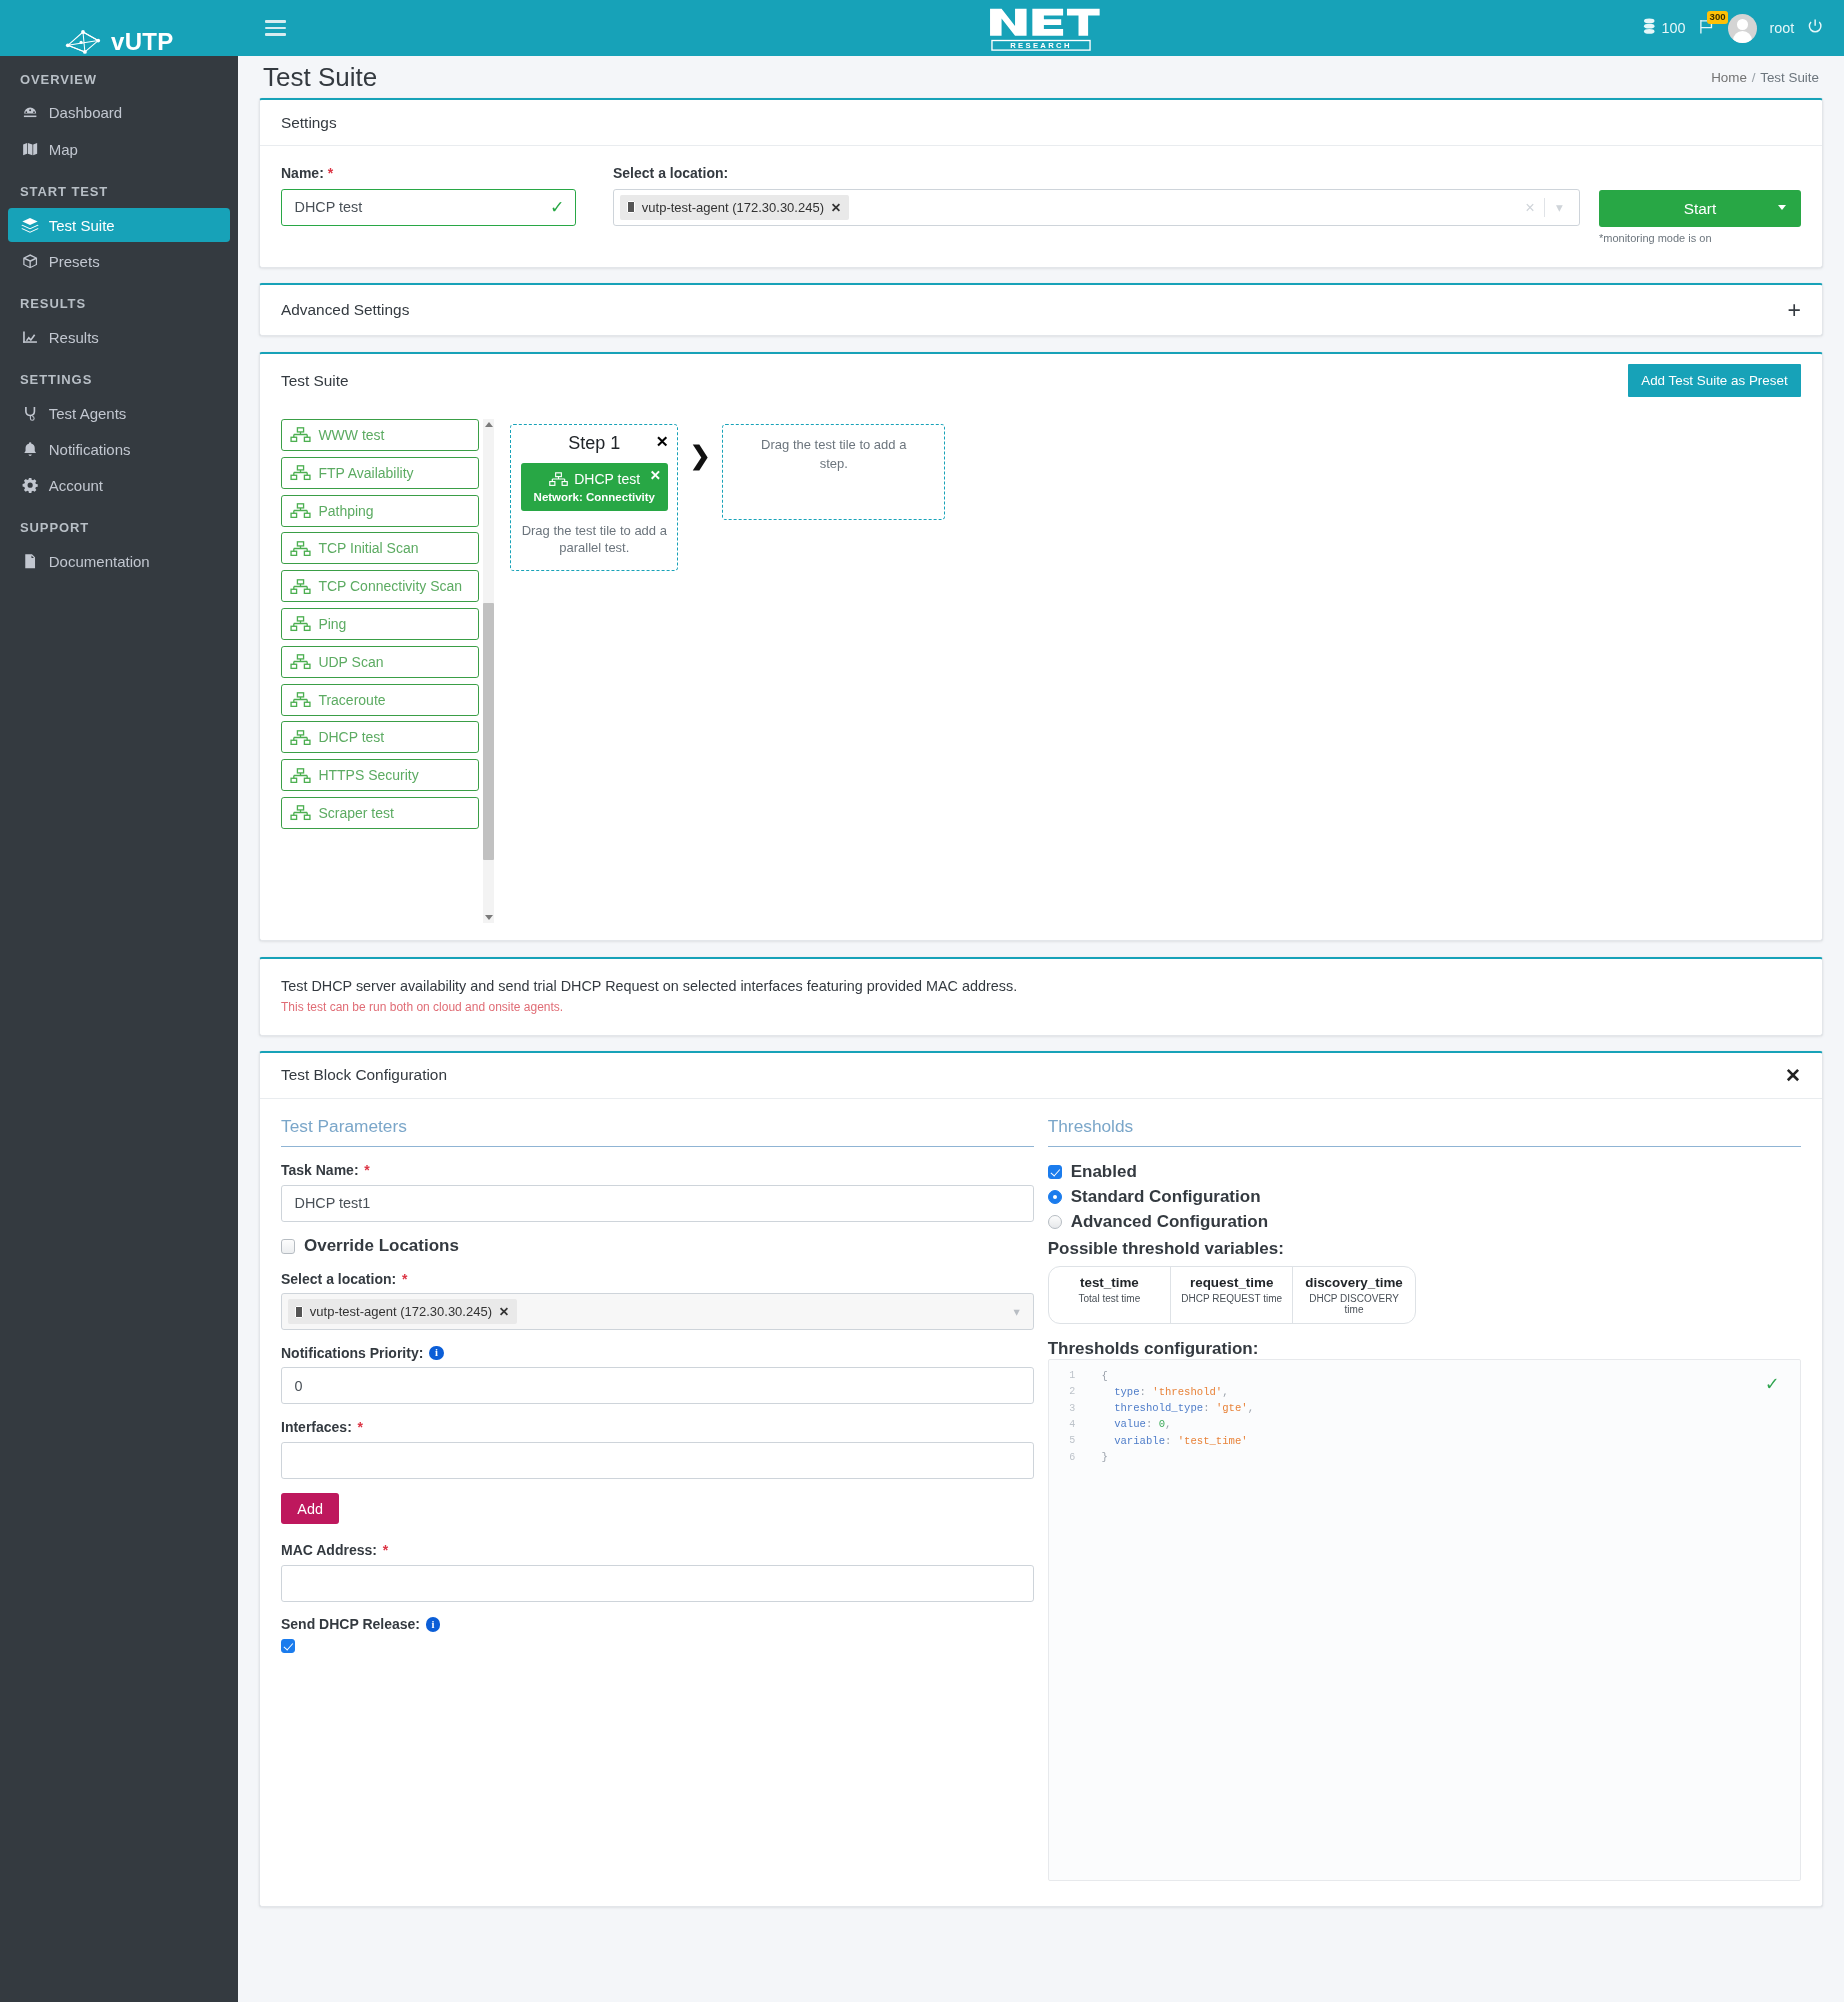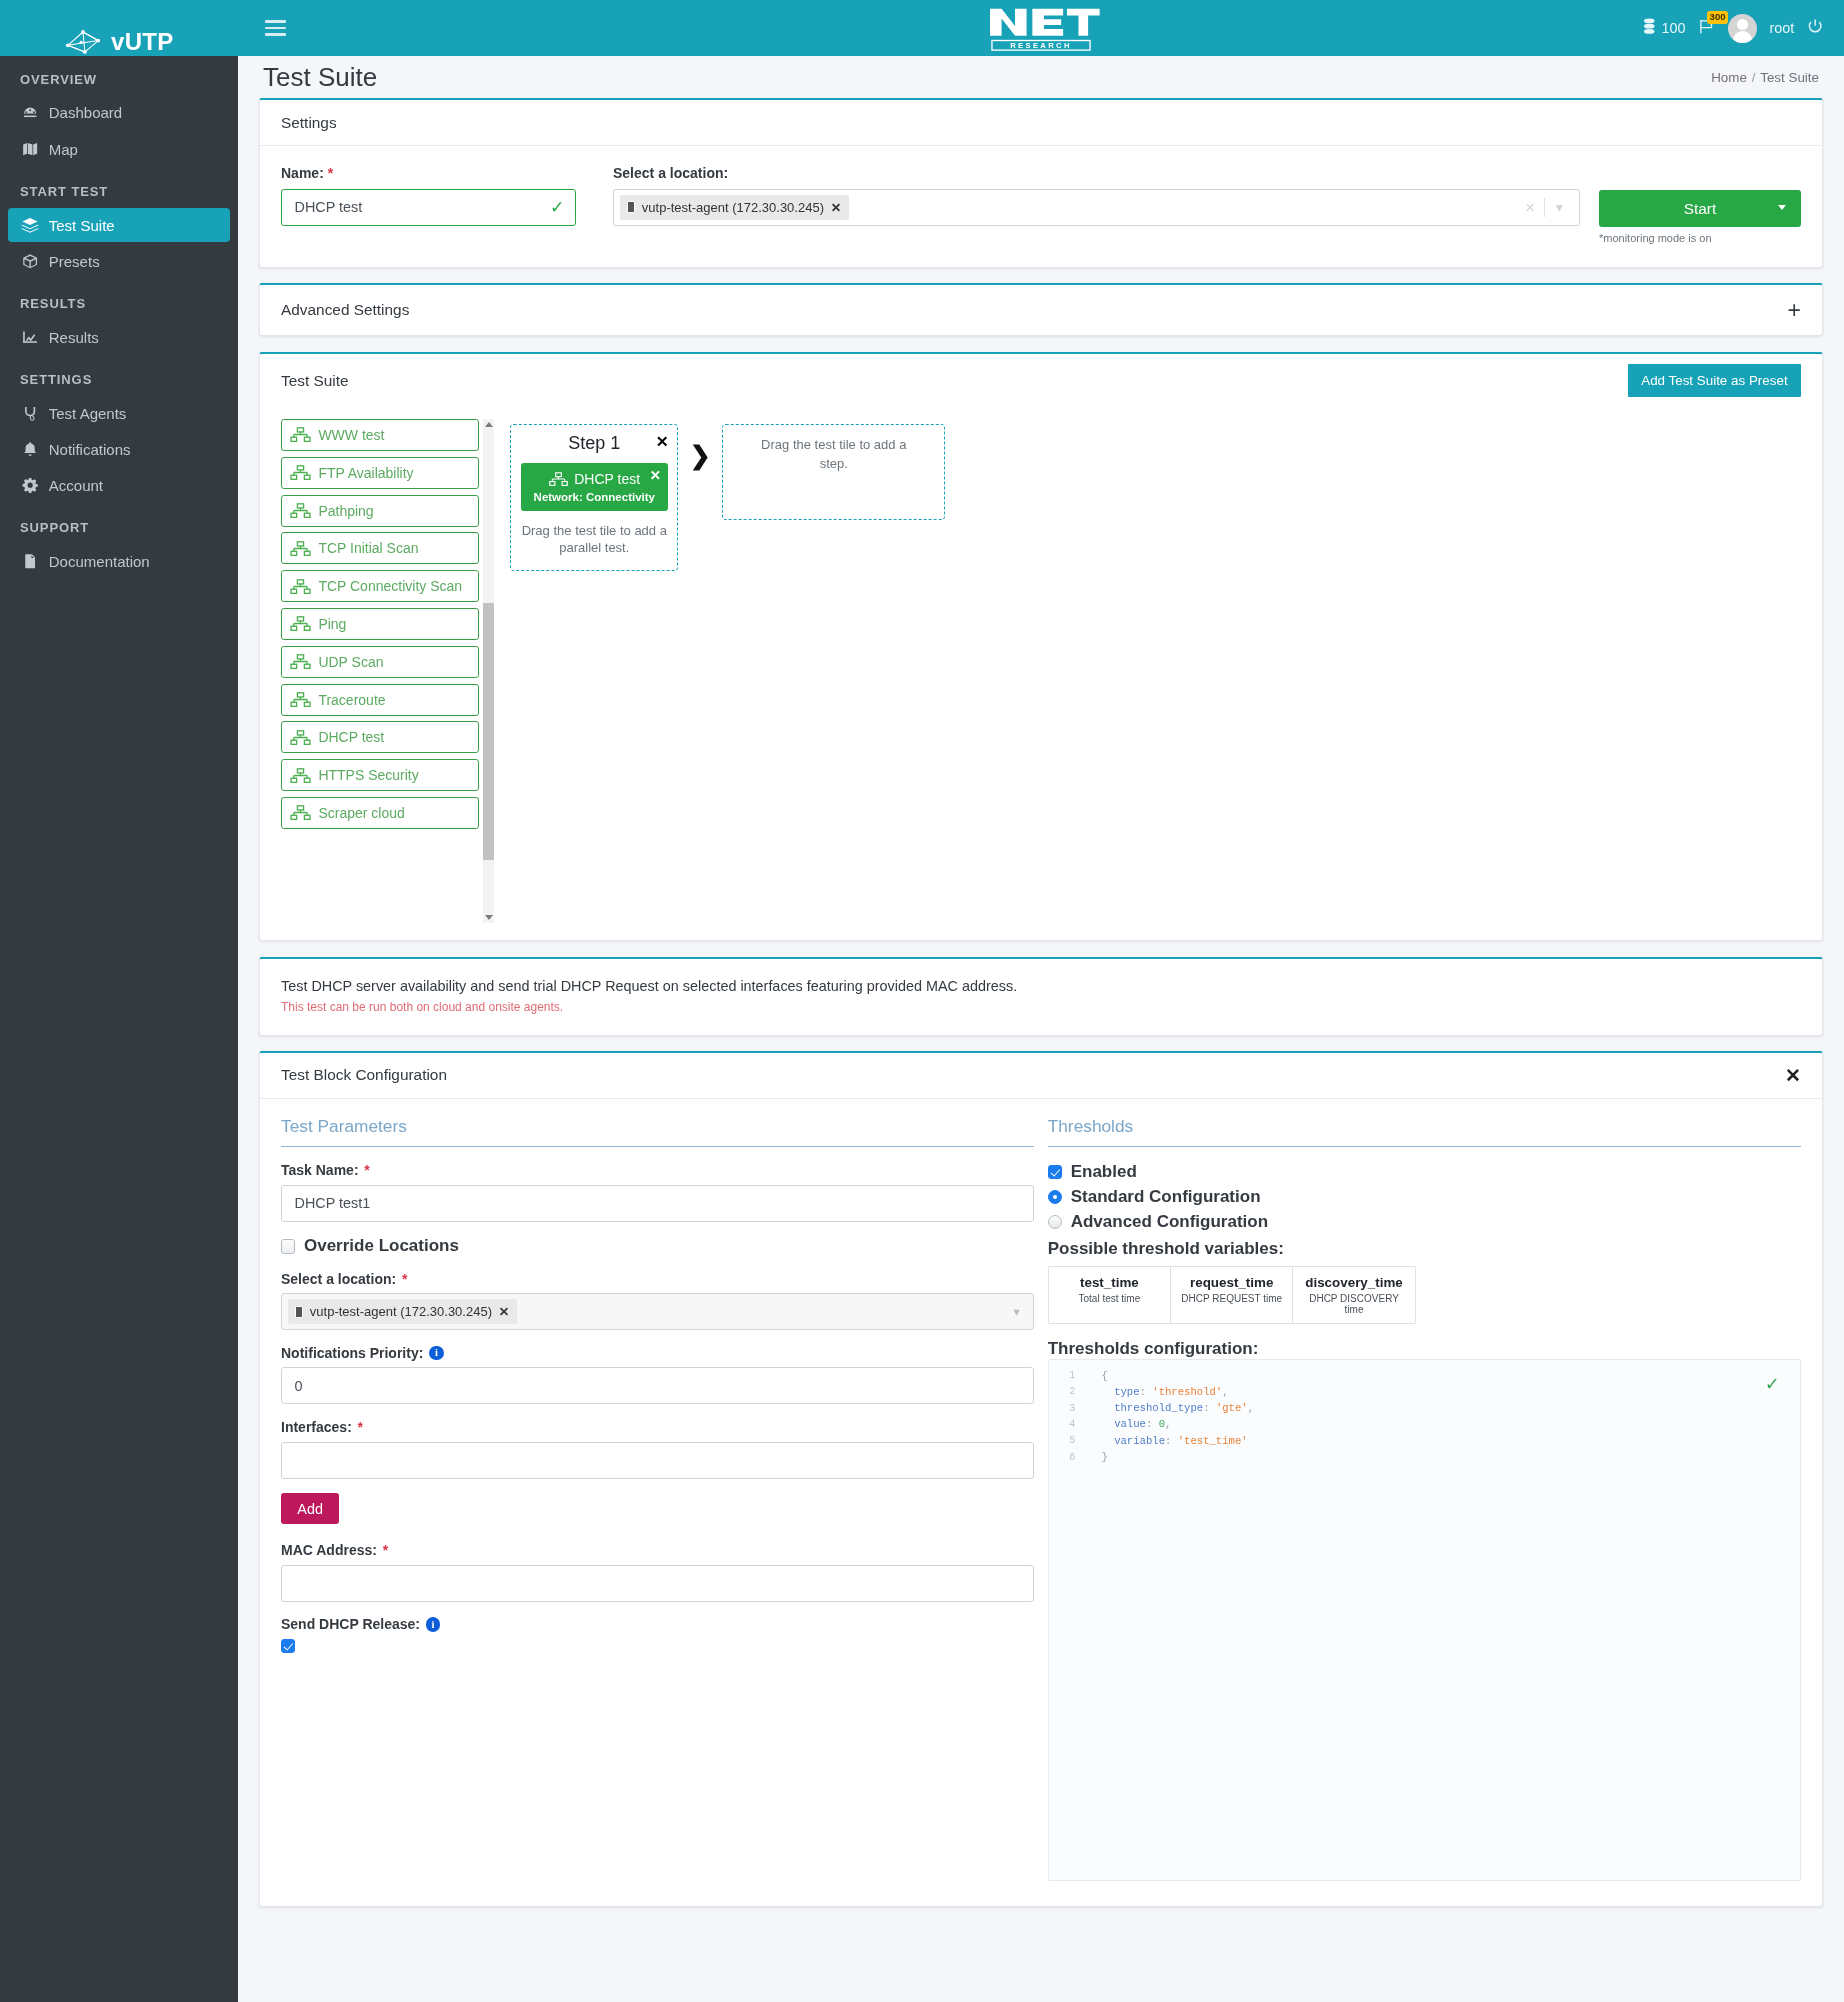--- a/index.html
+++ b/index.html
@@ -273,21 +273,21 @@
   .radio {
     width: 14.4px; height: 14.4px; border-radius: 50%;
     border: 1px solid #b6bcc2; background: linear-gradient(#fdfdfd,#e6e8ea);
   }
   .radio.on { background: #1b7ced; border-color:#1b7ced; position:relative; }
   .radio.on::after {
     content:""; position:absolute; left:3.8px; top:3.8px; width:4.8px; height:4.8px;
     border-radius:50%; background:#fff;
   }
   .vars-table {
-    display: flex; border: 1px solid #dee2e6; border-radius: 1px;
+    display: flex; border: 1px solid #dee2e6; border-radius: 12px;
     margin-top: 7.7px; margin-bottom: 14.4px; width: 368px;
   }
   .vars-cell {
     flex: 1; text-align: center; padding: 7.7px 5.8px 8.6px 5.8px;
     border-right: 1px solid #dee2e6;
   }
   .vars-cell:last-child { border-right: none; }
   .vars-name { font-size: 13.4px; font-weight: 700; color: #212529; }
   .vars-desc { font-size: 10px; color: #495057; margin-top: 2.9px; }
 
@@ -679,21 +679,21 @@
               <span>
                 <svg class="net-ic" width="21" height="15.4" viewBox="0 0 20 15">
                   <g stroke="#4caf50" stroke-width="1.3" fill="none">
                     <rect x="7" y="0.8" width="6" height="4"></rect>
                     <rect x="0.8" y="10" width="5.4" height="4"></rect>
                     <rect x="13.8" y="10" width="5.4" height="4"></rect>
                     <path d="M10 4.8 L10 7.3 M3.5 10 L3.5 7.3 M16.5 10 L16.5 7.3 M3.5 7.3 L16.5 7.3"></path>
                   </g>
                 </svg>
               </span>
-              <span>Scraper cloud</span>
+              <span>Scraper test</span>
             </div>
           </div>
         <div class="scroll-track">
           <div class="scroll-arrow sa-up"></div>
           <div class="scroll-thumb"></div>
           <div class="scroll-arrow sa-dn"></div>
         </div>
       </div>
 
       <div class="steps-area">

